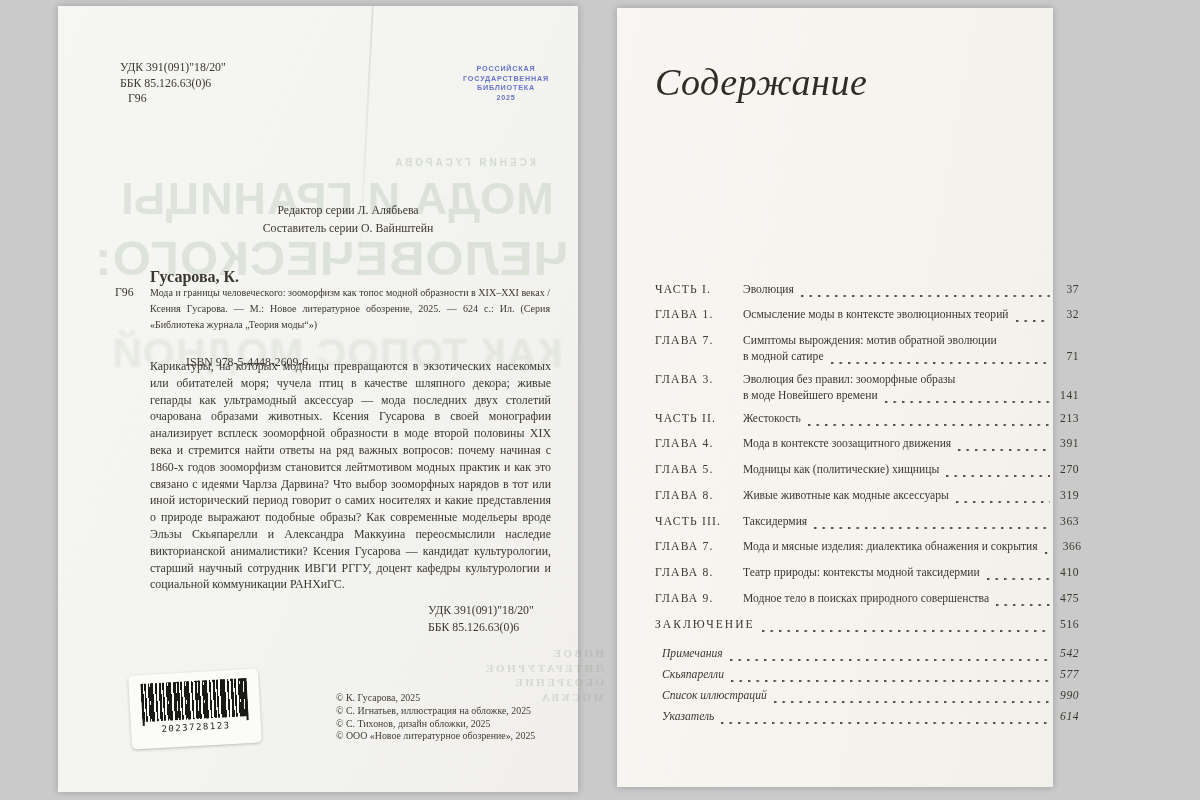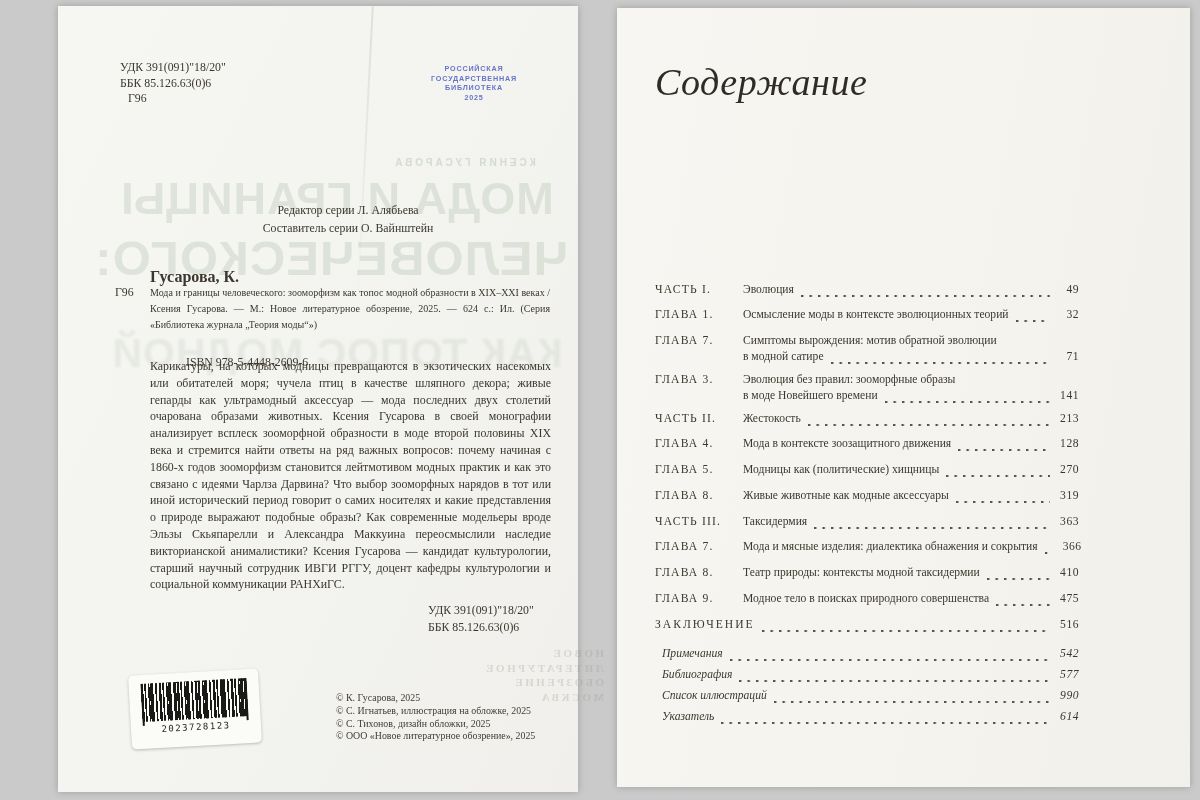--- a/index.html
+++ b/index.html
@@ -8,33 +8,33 @@
     background:#c9cac9;
     font-family:"Liberation Serif",serif;
     position:relative;
   }
   .scan{position:absolute;inset:0;}
   .page{
     position:absolute;background:#f5f4f0;
     box-shadow:0 0 7px rgba(0,0,0,0.22);
   }
   .page-left{left:58px;top:6px;width:520px;height:786px;background:linear-gradient(115deg,#f6f6f3 0%,#f3f3ef 55%,#f0efeb 100%);}
-  .page-right{left:617px;top:8px;width:573px;height:779px;background:linear-gradient(100deg,#f7f6f2 0%,#f4f3ee 60%,#f1f0ea 100%);}
+  .page-right{left:617px;top:8px;width:436px;height:779px;background:linear-gradient(100deg,#f7f6f2 0%,#f4f3ee 60%,#f1f0ea 100%);}
   .page-left::before{
     content:"";position:absolute;left:306px;top:0;width:2px;height:300px;
     background:linear-gradient(180deg,rgba(160,160,150,0.25),rgba(160,160,150,0));
     transform:rotate(3deg);
   }
   .blk{position:absolute;color:#3b372e;}
 
   
   .udk-top{left:62px;top:54px;font-size:11.8px;line-height:15.5px;}
   .udk-top div:nth-of-type(3){padding-left:8px;}
   .stamp{
-    left:356px;top:58px;width:120px;text-align:center;
+    left:388px;top:58px;width:120px;text-align:center;
     color:#5463c3;font-family:"Liberation Sans",sans-serif;
     font-size:7.2px;font-weight:bold;letter-spacing:0.8px;line-height:9.5px;
     filter:blur(0.35px);opacity:0.88;
   }
   .series{left:90px;top:196px;width:400px;text-align:center;font-size:11.8px;line-height:17.5px;}
   .author{left:92px;top:262px;font-size:16px;font-weight:bold;}
   .gcode{left:57px;top:279px;font-size:11.8px;}
   .bib{left:92px;top:279px;width:400px;font-size:10px;line-height:16px;text-align:justify;}
   .isbn{left:128px;top:338px;font-size:11.8px;margin-top:11px;}
   .annotation{left:92px;top:352px;width:401px;font-size:11.9px;line-height:16.8px;text-align:justify;}
@@ -168,21 +168,21 @@
 
   <div class="page page-right">
     <div class="blk toc-title">Содержание</div>
     <div class="blk toc-list" id="toc-list">
         <div class="toc-row t-part">
           <span class="toc-label">ЧАСТЬ I.</span>
           <span class="toc-body">
             <span class="toc-line">
               <span class="toc-entry-title">Эволюция</span>
               <span class="leader"></span>
-              <span class="toc-page">49</span>
+              <span class="toc-page">37</span>
             </span>
           </span>
         </div>
         <div class="toc-row t-chapter">
           <span class="toc-label">ГЛАВА 1.</span>
           <span class="toc-body">
             <span class="toc-line">
               <span class="toc-entry-title">Осмысление моды в контексте эволюционных теорий</span>
               <span class="leader"></span>
               <span class="toc-page">32</span>
@@ -224,21 +224,21 @@
               <span class="toc-page">213</span>
             </span>
           </span>
         </div>
         <div class="toc-row t-chapter">
           <span class="toc-label">ГЛАВА 4.</span>
           <span class="toc-body">
             <span class="toc-line">
               <span class="toc-entry-title">Мода в контексте зоозащитного движения</span>
               <span class="leader"></span>
-              <span class="toc-page">128</span>
+              <span class="toc-page">391</span>
             </span>
           </span>
         </div>
         <div class="toc-row t-chapter">
           <span class="toc-label">ГЛАВА 5.</span>
           <span class="toc-body">
             <span class="toc-line">
               <span class="toc-entry-title">Модницы как (политические) хищницы</span>
               <span class="leader"></span>
               <span class="toc-page">270</span>
@@ -309,21 +309,21 @@
             <span class="toc-line">
               <span class="toc-entry-title">Примечания</span>
               <span class="leader"></span>
               <span class="toc-page">542</span>
             </span>
           </span>
         </div>
         <div class="toc-row t-back">
           <span class="toc-body">
             <span class="toc-line">
-              <span class="toc-entry-title">Библиография</span>
+              <span class="toc-entry-title">Скьяпарелли</span>
               <span class="leader"></span>
               <span class="toc-page">577</span>
             </span>
           </span>
         </div>
         <div class="toc-row t-back">
           <span class="toc-body">
             <span class="toc-line">
               <span class="toc-entry-title">Список иллюстраций</span>
               <span class="leader"></span>

